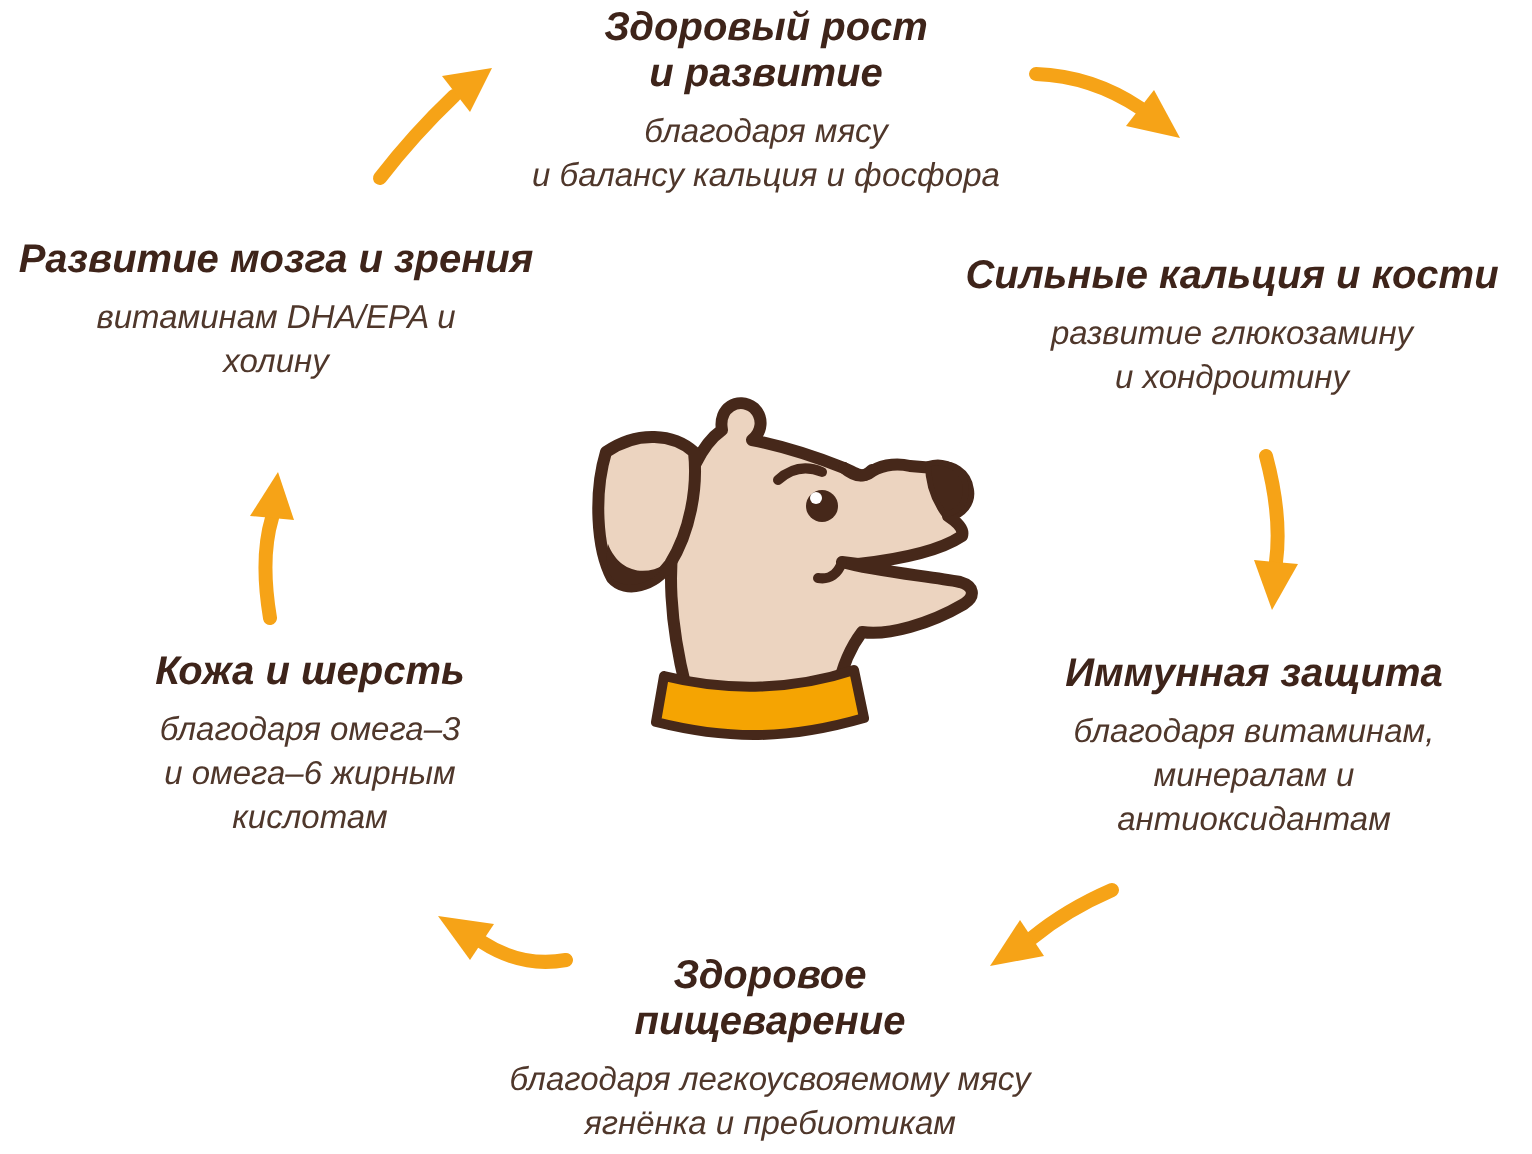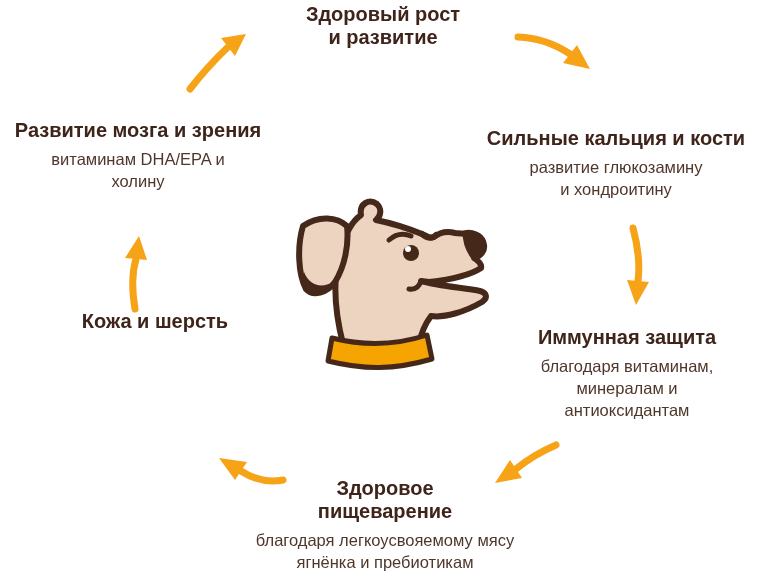--- a/index.html
+++ b/index.html
@@ -1,61 +1,66 @@
 <!DOCTYPE html>
 <html><head>
 <meta charset="utf-8">
 <style>
   html,body { margin:0; padding:0; background:#ffffff; }
   .canvas {
     position:relative; width:766px; height:577px; background:#ffffff;
     font-family:"Liberation Sans", sans-serif; overflow:hidden;
   }
-  .node { position:absolute; text-align:center; }
+  .node { position:absolute; text-align:center;font-style:italic; }
   .node .title {
     font-weight:700; font-size:20px; line-height:23px;
     color:#3E241A; white-space:pre-line;
   }
   .node .subtitle {
     margin-top:6px; font-size:16.5px; line-height:22px;
     color:#4F372B; white-space:pre-line;
   }
   .n-growth    { left:233px; top:3px;   width:300px; }
   .n-brain     { left:4px;   top:119px; width:268px; }
   .n-joints    { left:482px; top:127px; width:268px; }
-  .n-skin      { left:49px;  top:310px; width:212px; }
+  .n-skin      { left:49px;  top:325px; width:212px; }
   .n-immunity  { left:521px; top:326px; width:212px; }
   .n-digestion { left:235px; top:477px; width:300px; }
   .arrow { position:absolute; }
   .dog { position:absolute; left:279px; top:190px; }
 </style>
 </head>
 <body>
 
 <div class="canvas">
 
   <div class="node n-growth">
     <div class="title">Здоровый рост
 и развитие</div>
+    <div class="subtitle">благодаря мясу
+и балансу кальция и фосфора</div>
   </div>
 
   <div class="node n-brain">
     <div class="title">Развитие мозга и зрения</div>
     <div class="subtitle">витаминам DHA/EPA и
 холину</div>
   </div>
 
   <div class="node n-joints">
     <div class="title">Сильные кальция и кости</div>
     <div class="subtitle">развитие глюкозамину
 и хондроитину</div>
   </div>
 
   <div class="node n-skin">
     <div class="title">Кожа и шерсть</div>
+    <div class="subtitle">благодаря омега–3
+и омега–6 жирным
+кислотам</div>
   </div>
 
   <div class="node n-digestion">
     <div class="title">Здоровое
 пищеварение</div>
     <div class="subtitle">благодаря легкоусвояемому мясу
 ягнёнка и пребиотикам</div>
   </div>
 
   <div class="node n-immunity">

